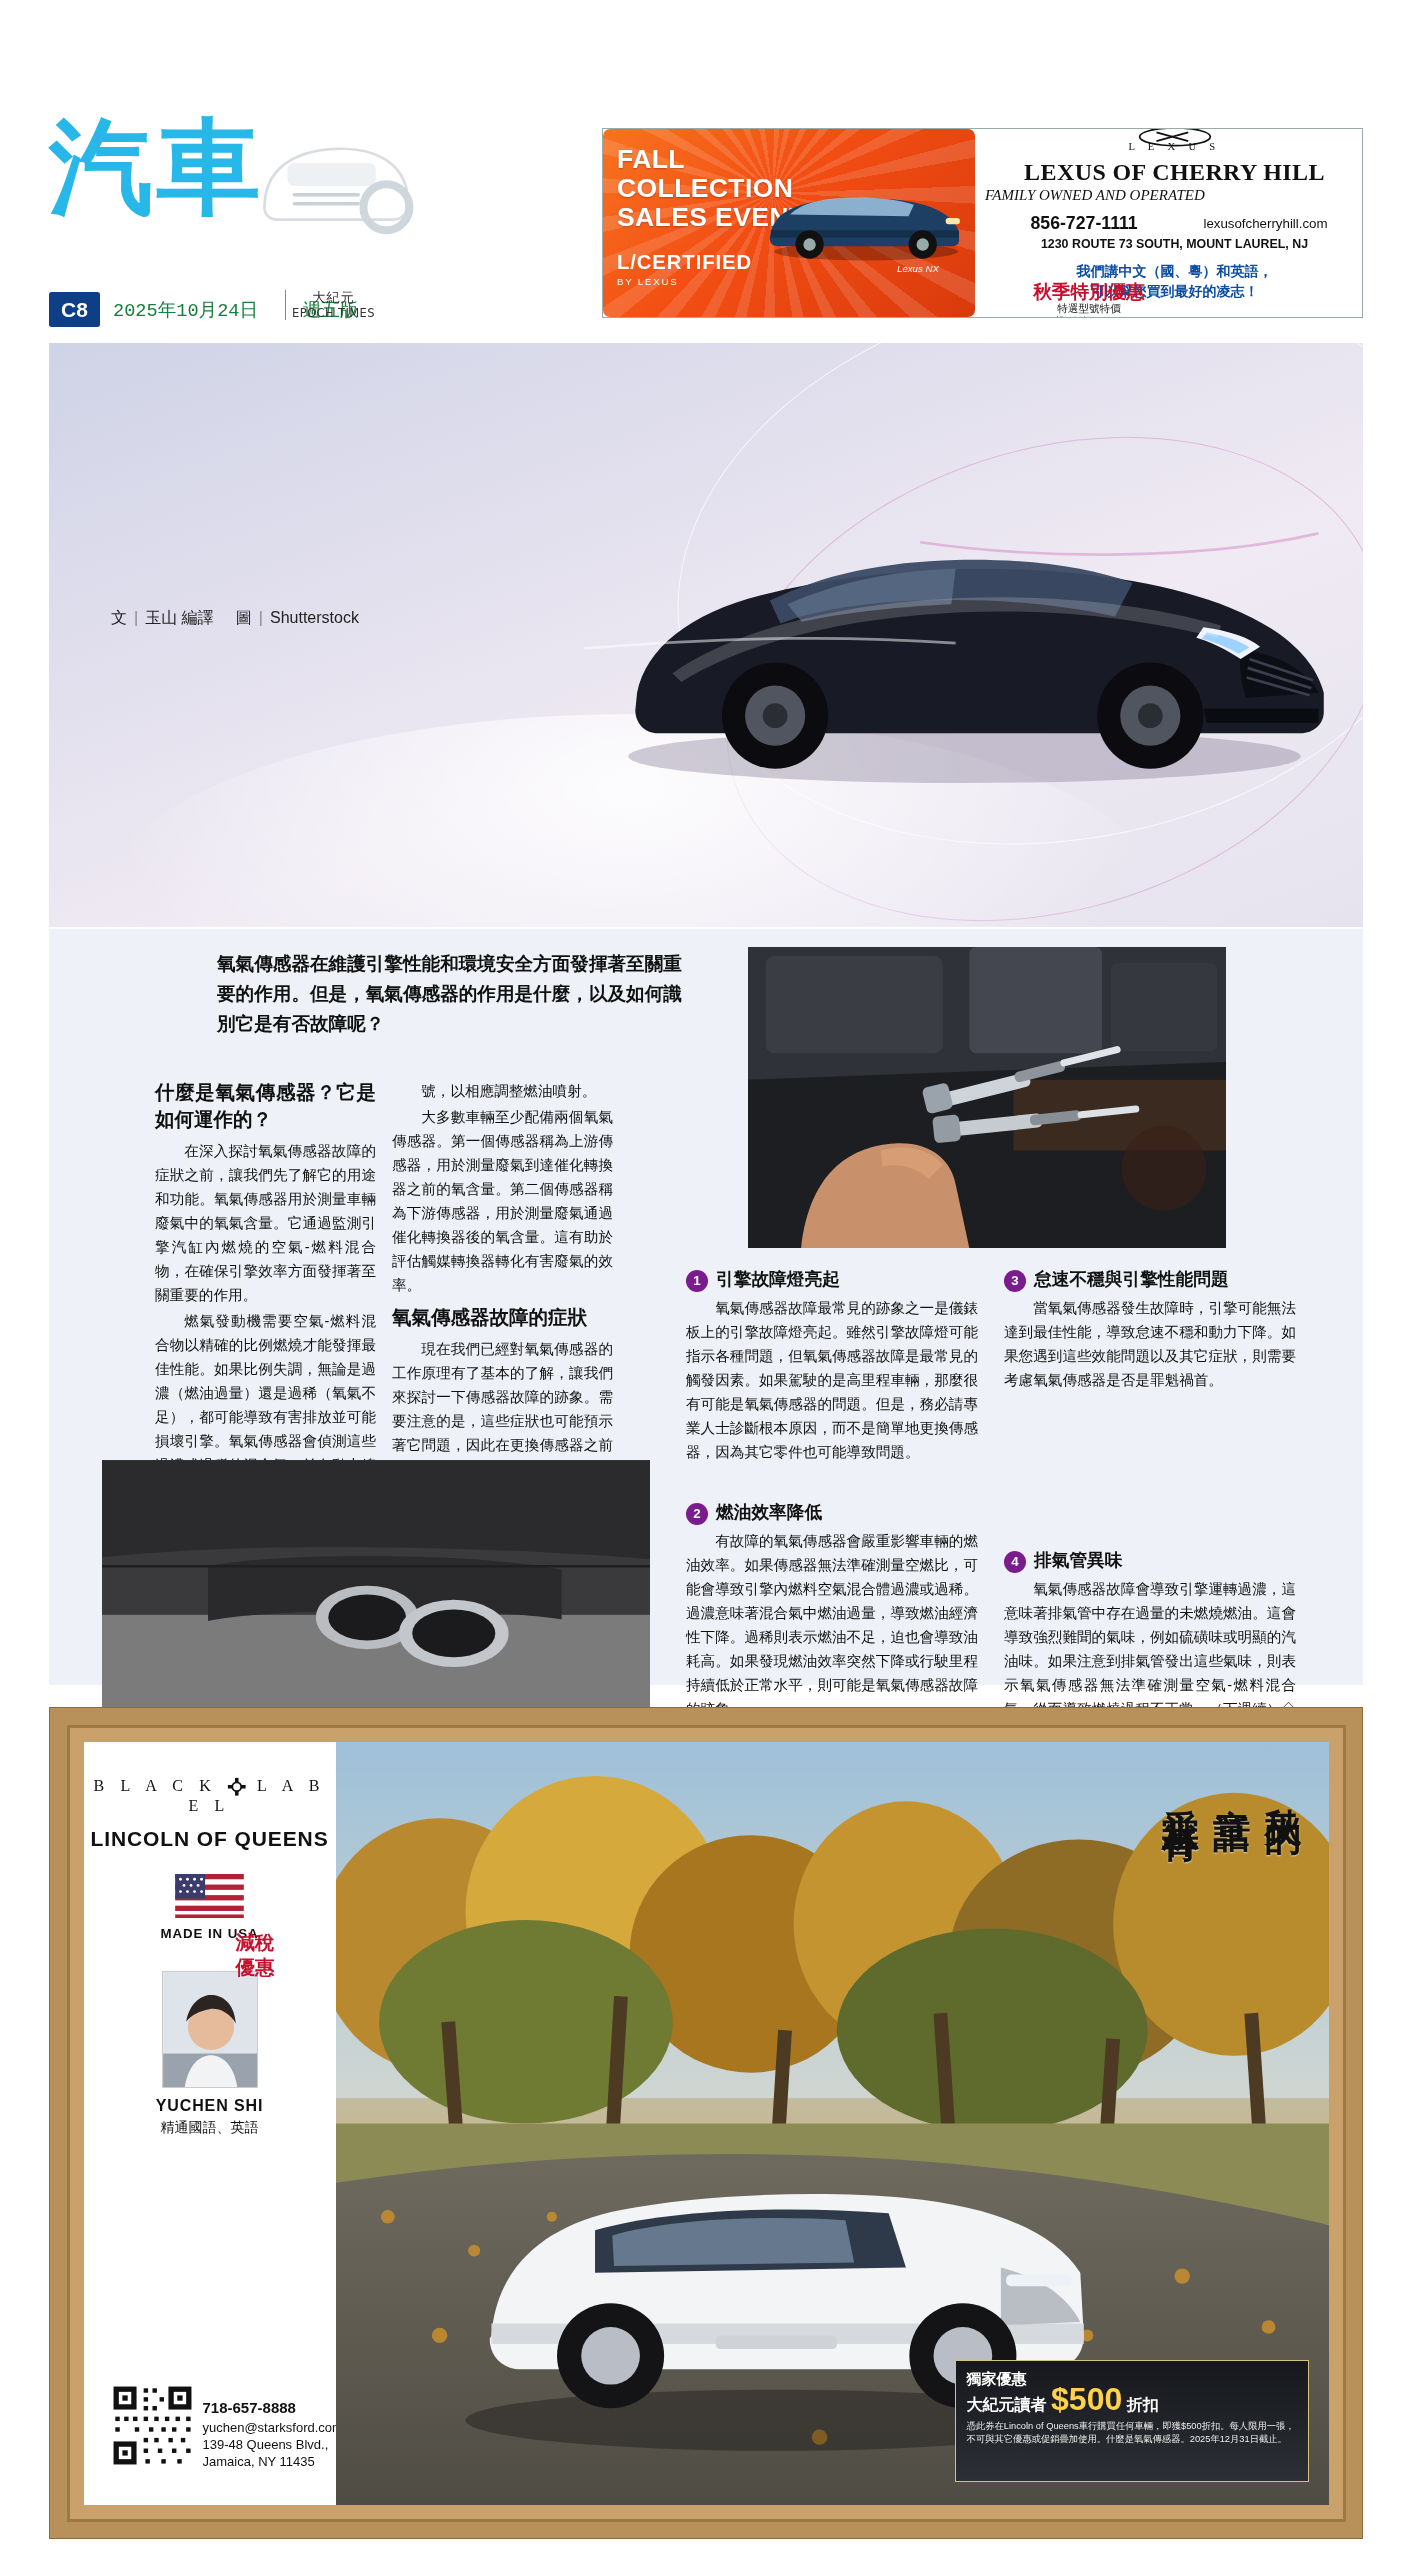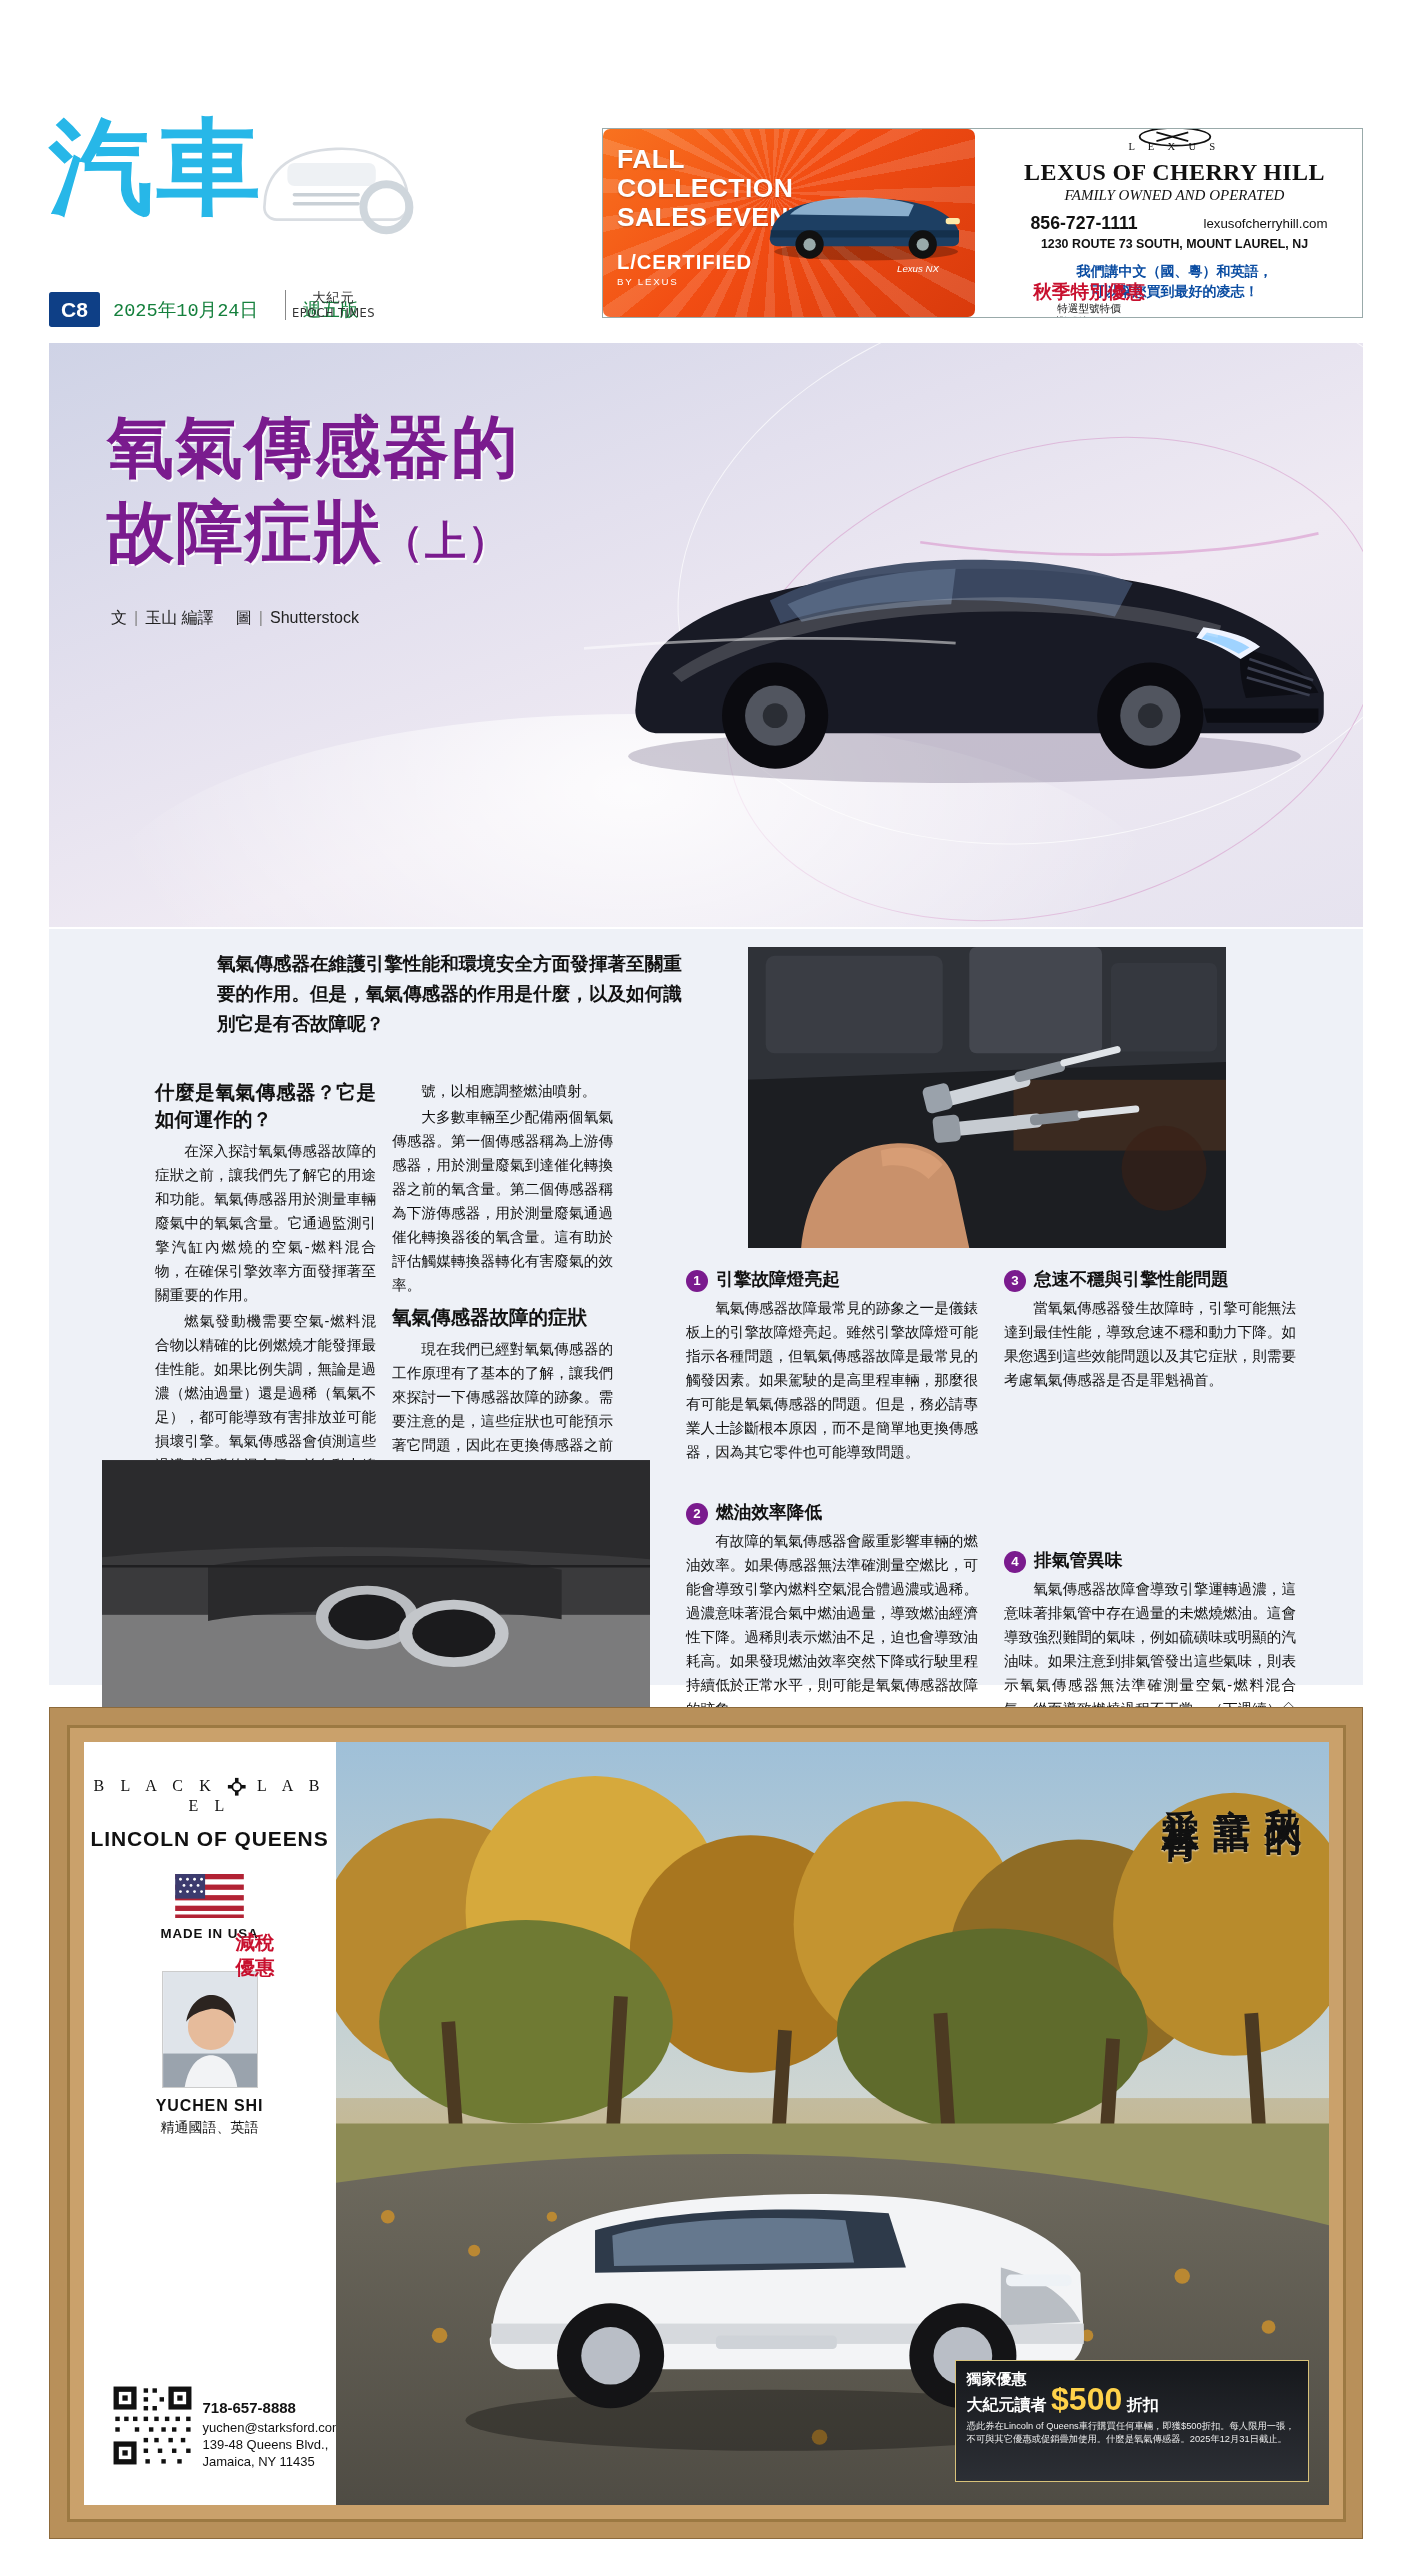--- a/index.html
+++ b/index.html
@@ -97,21 +97,21 @@
   .lexus-word {
     position:absolute; left:0; width:379px; top:12.4px;
     text-align:center; font-size:10.6px; letter-spacing:5.3px; color:#111;
     font-family:"Liberation Serif", serif;
   }
   .dealer-name {
     position:absolute; left:0; width:379px; top:30px; text-align:center;
     font-family:"Liberation Serif", serif; font-size:24px; font-weight:bold; letter-spacing:0.4px;
   }
   .dealer-tag {
-    position:absolute; left:0; width:379px; top:58px; text-align:center;
+    position:absolute; left:0; width:379px; top:58px; 
     font-family:"Liberation Serif", serif; font-style:italic; font-size:15px;
   }
   .dealer-phone {
     position:absolute; left:10.6px; width:177px; top:84px; text-align:center;
     font-weight:bold; font-size:17.7px;
   }
   .dealer-web {
     position:absolute; left:190px; width:181px; top:87px; text-align:center;
     font-size:13.3px; color:#111;
   }
@@ -377,24 +377,20 @@
         <circle cx="640" cy="326" r="34" fill="#51555f"></circle>
         <circle cx="640" cy="326" r="14" fill="#2a2d34"></circle>
       </g>
 
       <path d="M100 278 C160 236 260 206 380 196 C500 186 620 196 720 224 L716 238 C612 212 498 202 382 212 C266 222 170 250 110 288 Z" fill="rgba(255,255,255,.18)"></path>
 
       <path d="M0 250 C180 236 300 236 420 244" stroke="rgba(255,255,255,.5)" stroke-width="3" fill="none"></path>
       <path d="M830 120 C700 150 520 150 380 130" stroke="rgba(216,150,205,.6)" stroke-width="3" fill="none"></path>
     </svg>
 
-    <div class="hero-title">
-      <span>氧氣傳感器的</span><br>
-      <span>故障症狀</span><span class="small">（上）</span>
-    </div>
     <div class="hero-credit">
       <span>文</span><span class="sep">|</span><span>玉山 編譯</span>
       &nbsp;&nbsp;&nbsp;
       <span>圖</span><span class="sep">|</span><span>Shutterstock</span>
     </div>
   </div>
 
   <div class="article">
 
     <div class="lede">氧氣傳感器在維護引擎性能和環境安全方面發揮著至關重要的作用。但是，氧氣傳感器的作用是什麼，以及如何識別它是有否故障呢？</div>

